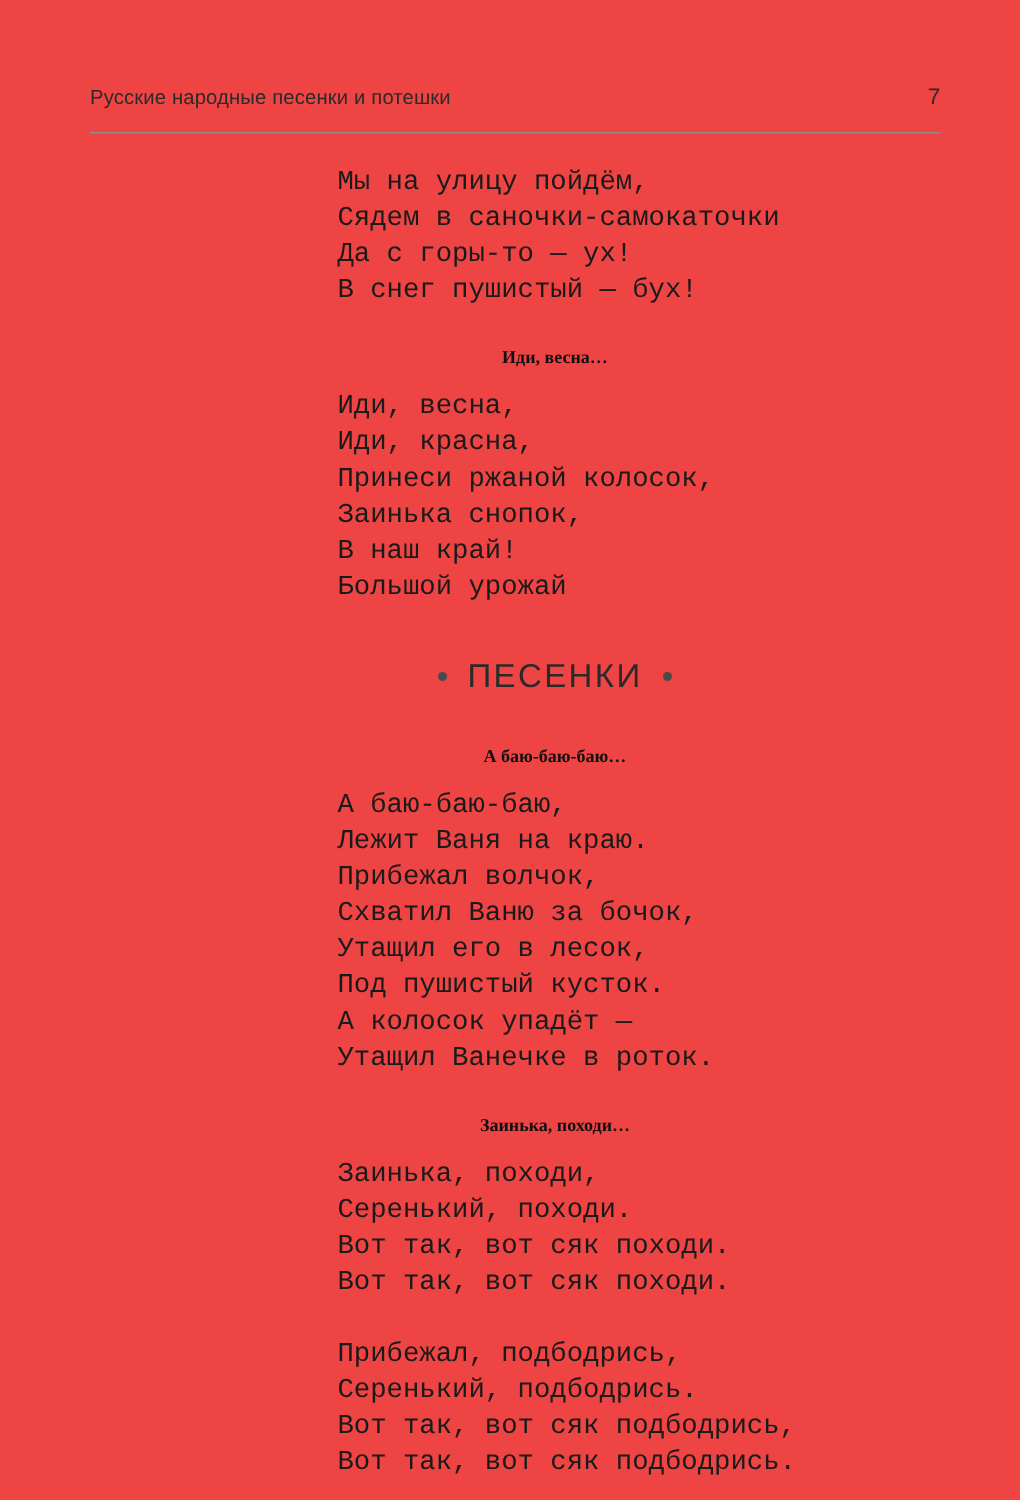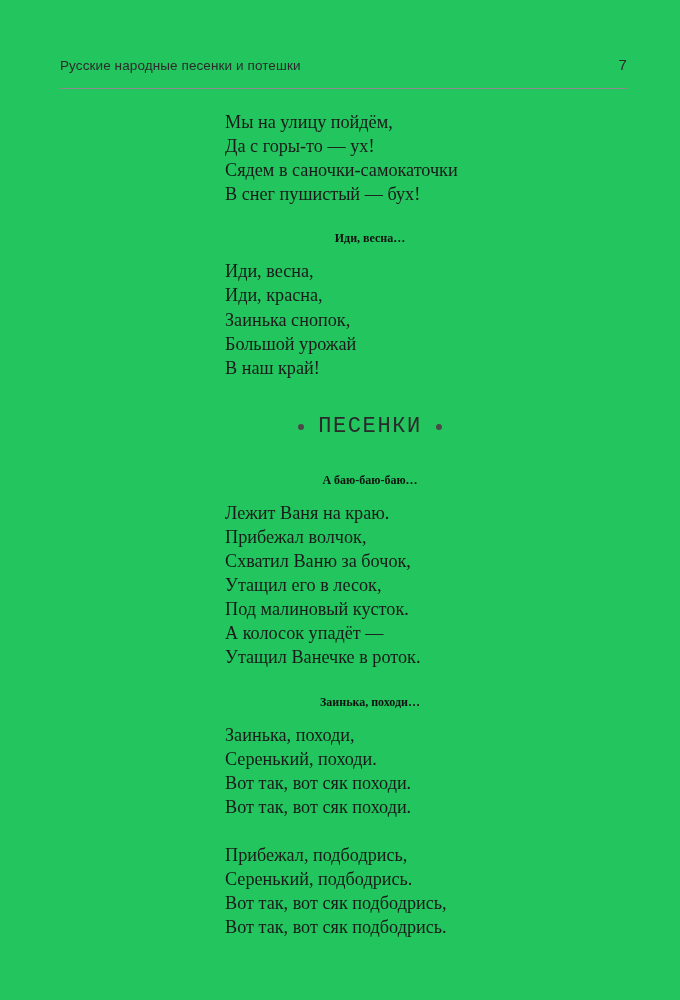--- a/index.html
+++ b/index.html
@@ -12,21 +12,21 @@
     background: #ffffff;
     font-family: "Liberation Serif", "DejaVu Serif", serif;
     color: #1a1a1a;
     overflow: hidden;
   }
 
   .page {
     position: relative;
     width: 680px;
     height: 1000px;
-    background: #22c55e;
+    background: #ef4444;
     box-sizing: border-box;
   }
 
   
   .running-head {
     position: absolute;
     left: 60px;
     top: 56px;
     width: 567px;
     display: flex;
@@ -60,20 +60,21 @@
     top: 110px;
     width: 290px;
   }
 
   .stanza {
     font-size: 18.2px;
     line-height: 24.1px;
     color: #1a1a1a;
     text-align: left;
     white-space: nowrap;
+    font-family: Liberation Mono, monospace;
   }
   .stanza .line {
     display: block;
   }
 
   .gap-stanza { height: 24px; }
   .gap-before-heading { height: 20px; }
   .gap-after-heading { height: 9px; }
 
   .poem-heading {
@@ -95,21 +96,21 @@
     height: 30px;
   }
   .divider-dot {
     width: 6px;
     height: 6px;
     border-radius: 50%;
     background: #4a4a4a;
     flex: 0 0 auto;
   }
   .divider-label {
-    font-family: Liberation Mono, monospace;
+    font-family: Liberation Sans, sans-serif;
     font-weight: 300;
     font-size: 22px;
     letter-spacing: 1.6px;
     color: #2a2a2a;
     white-space: nowrap;
   }
 
   .gap-before-divider { height: 32px; }
   .gap-after-divider  { height: 26px; }
 </style>
@@ -121,59 +122,61 @@
   <div class="running-head">
     <span class="rh-title">Русские народные песенки и потешки</span>
     <span class="rh-folio">7</span>
   </div>
   <div class="head-rule"></div>
 
   <div class="text-block">
 
     <div class="stanza">
       <span class="line">Мы на улицу пойдём,</span>
+      <span class="line">Сядем в саночки-самокаточки</span>
       <span class="line">Да с горы-то — ух!</span>
-      <span class="line">Сядем в саночки-самокаточки</span>
       <span class="line">В снег пушистый — бух!</span>
     </div>
 
     <div class="gap-before-heading"></div>
 
     <div class="poem-heading">Иди, весна…</div>
 
     <div class="gap-after-heading"></div>
 
     <div class="stanza">
       <span class="line">Иди, весна,</span>
       <span class="line">Иди, красна,</span>
+      <span class="line">Принеси ржаной колосок,</span>
       <span class="line">Заинька снопок,</span>
+      <span class="line">В наш край!</span>
       <span class="line">Большой урожай</span>
-      <span class="line">В наш край!</span>
     </div>
 
     <div class="gap-before-divider"></div>
 
     <div class="section-divider">
       <span class="divider-dot"></span>
       <span class="divider-label">ПЕСЕНКИ</span>
       <span class="divider-dot"></span>
     </div>
 
     <div class="gap-after-divider"></div>
 
     <div class="poem-heading">А баю-баю-баю…</div>
 
     <div class="gap-after-heading"></div>
 
     <div class="stanza">
+      <span class="line">А баю-баю-баю,</span>
       <span class="line">Лежит Ваня на краю.</span>
       <span class="line">Прибежал волчок,</span>
       <span class="line">Схватил Ваню за бочок,</span>
       <span class="line">Утащил его в лесок,</span>
-      <span class="line">Под малиновый кусток.</span>
+      <span class="line">Под пушистый кусток.</span>
       <span class="line">А колосок упадёт —</span>
       <span class="line">Утащил Ванечке в роток.</span>
     </div>
 
     <div class="gap-before-heading"></div>
 
     <div class="poem-heading">Заинька, походи…</div>
 
     <div class="gap-after-heading"></div>
 

